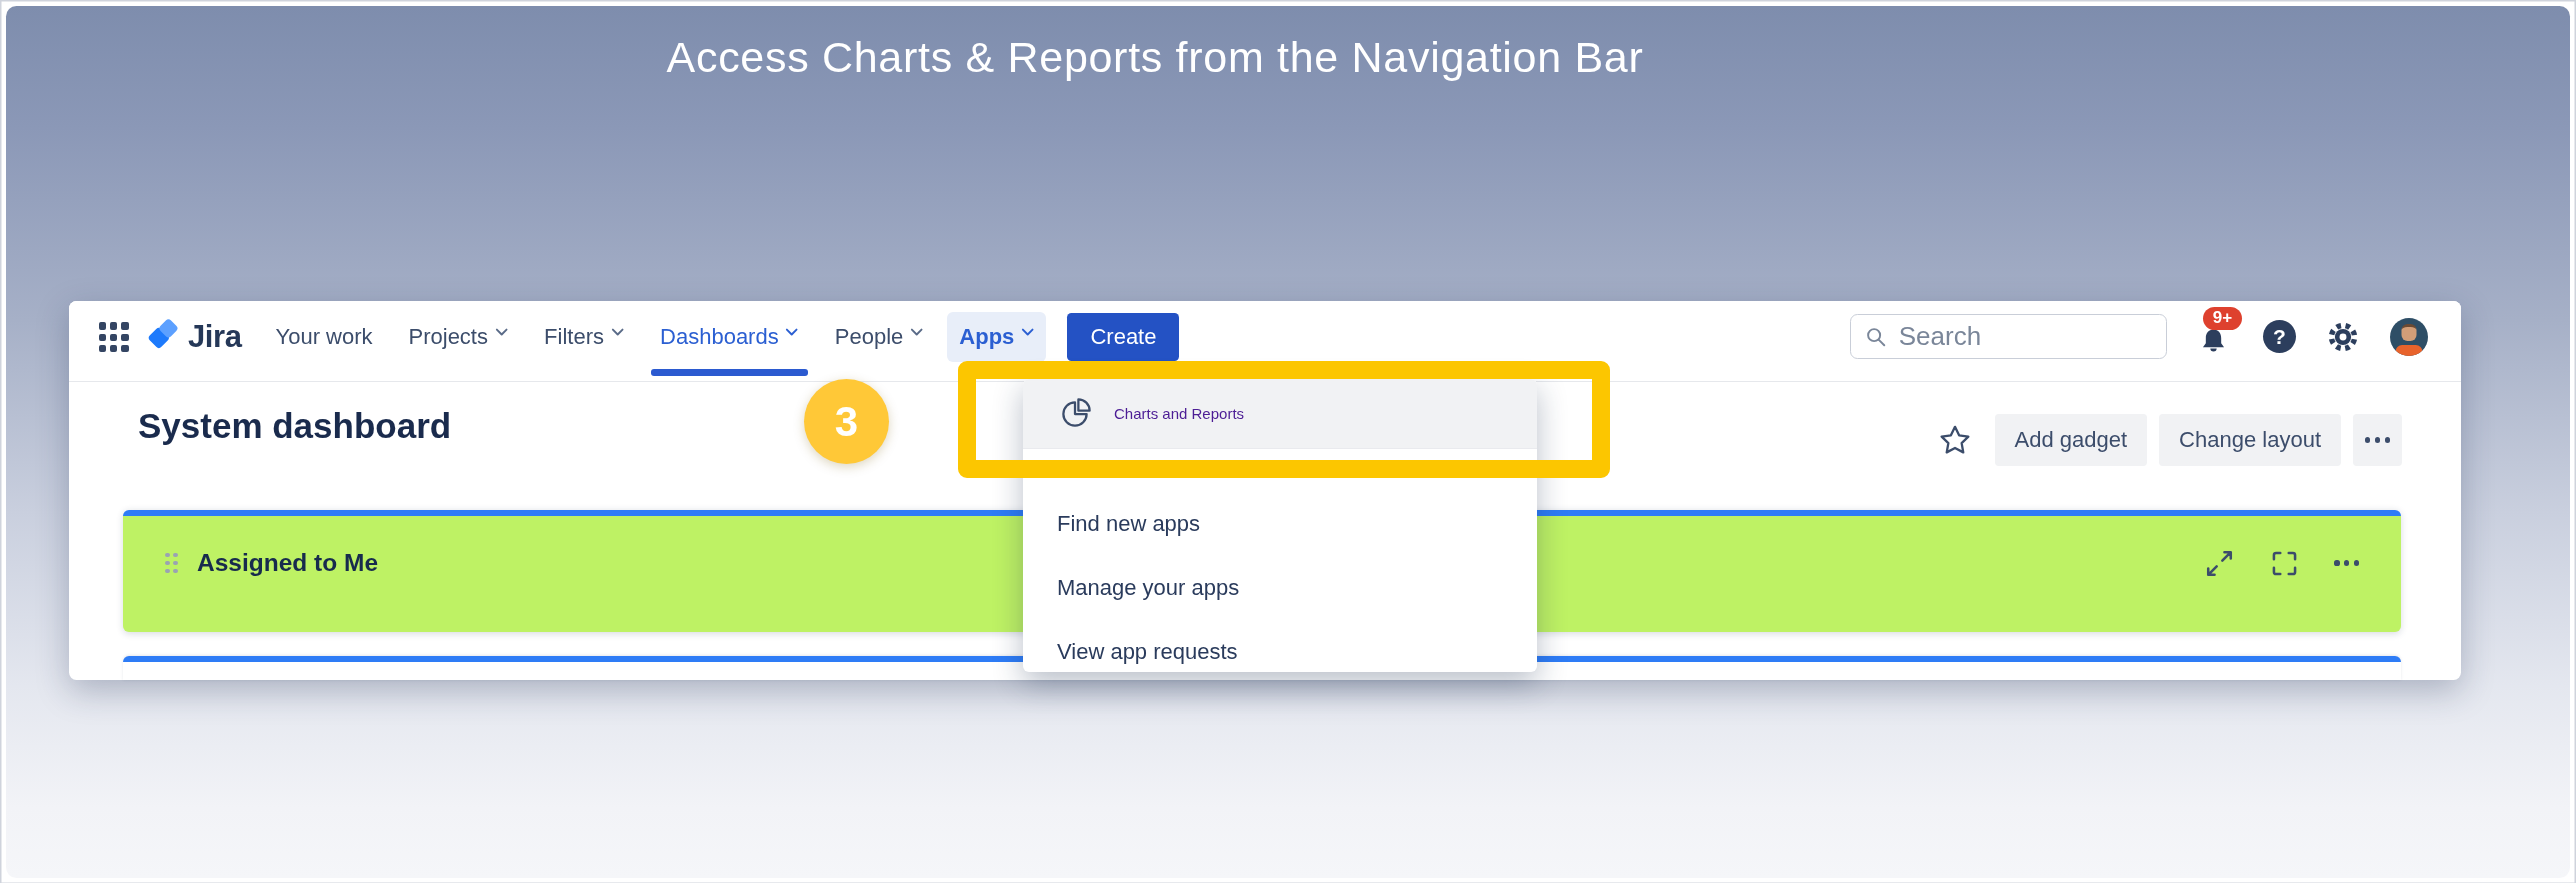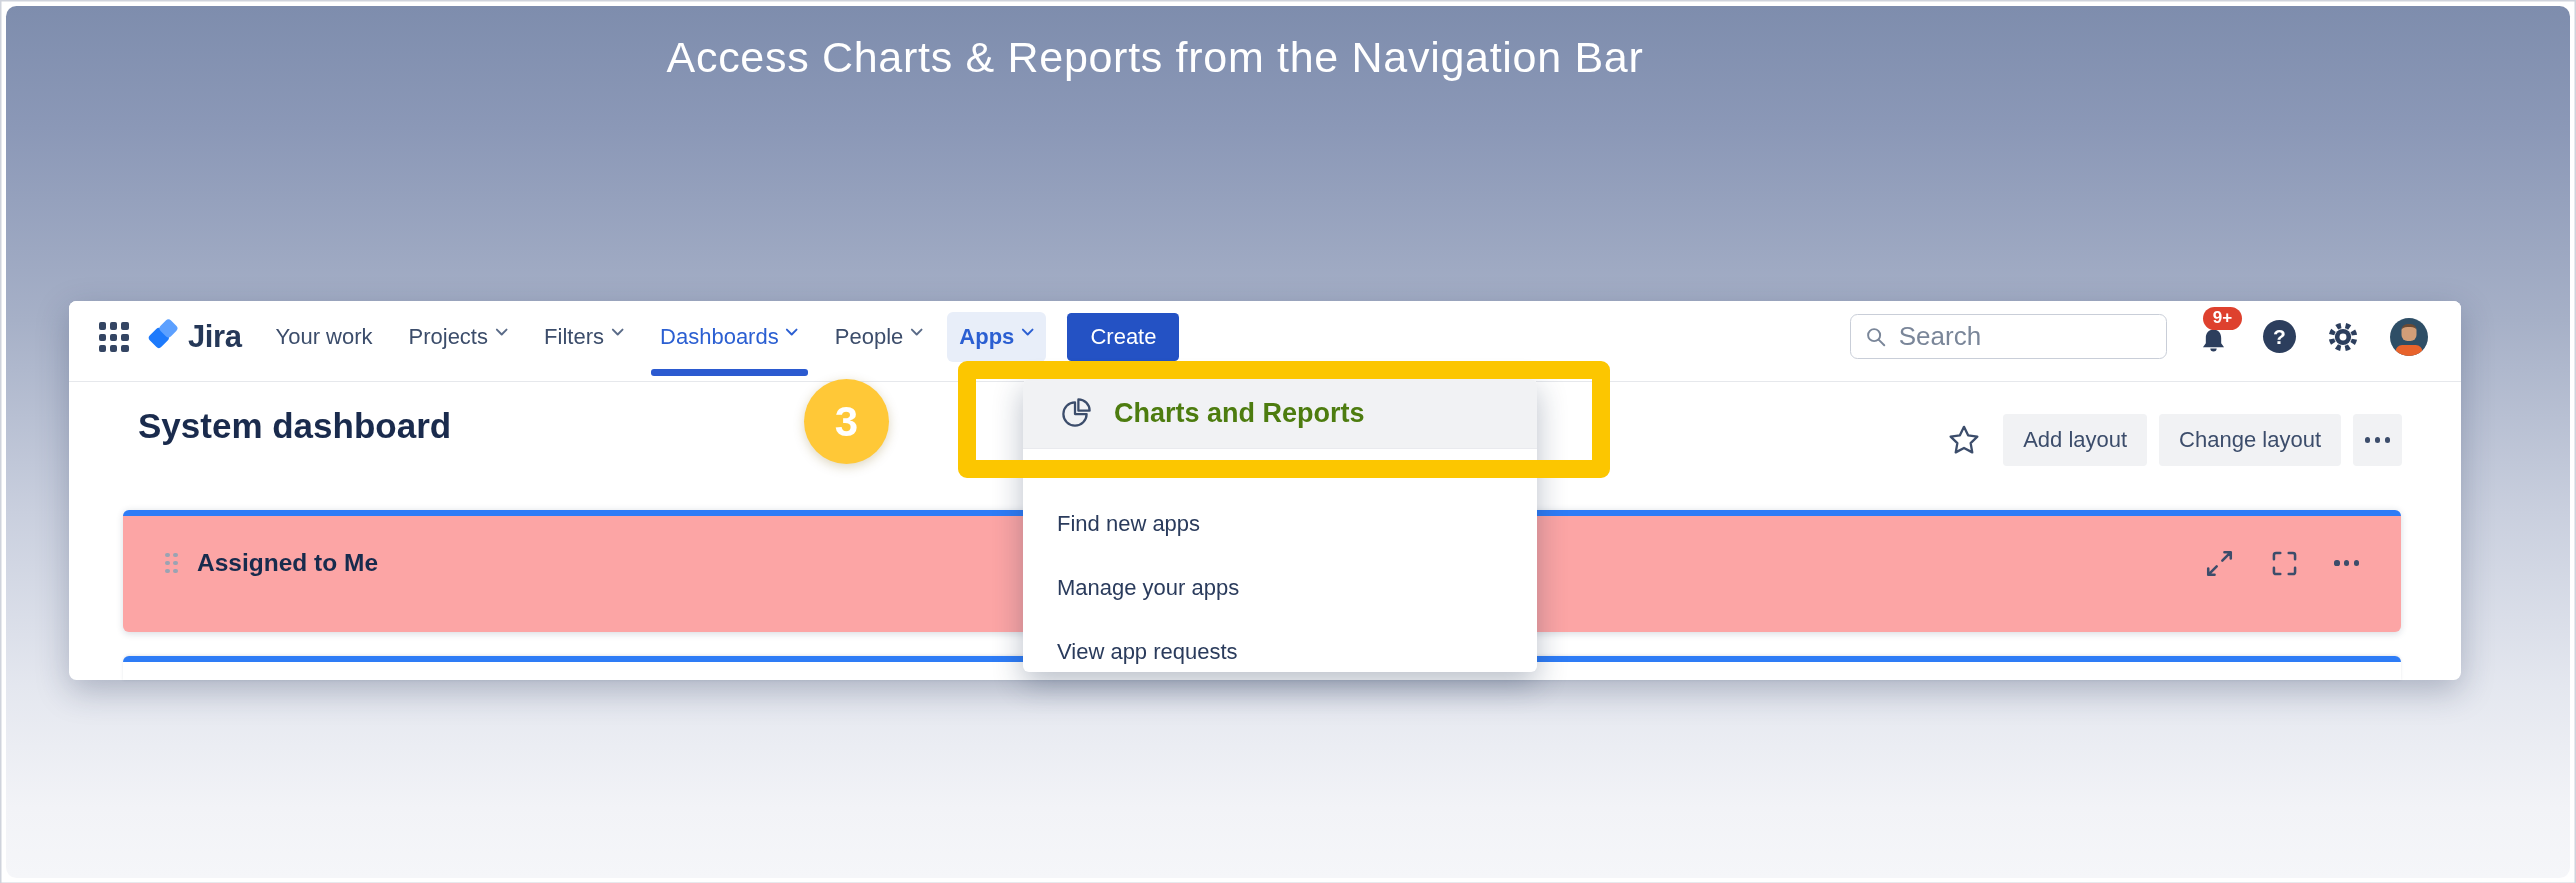--- a/index.html
+++ b/index.html
@@ -54,36 +54,36 @@
   
   .page-title { position:absolute; left:69px; top:105px; font-size:35px; font-weight:700; color:#1a2b4d; }
   .page-actions { position:absolute; right:59px; top:113px; display:flex; align-items:center; gap:12px; height:52px; }
   .star-btn { margin-right:10.4px; display:flex; align-items:center; cursor:pointer; }
   .ghost-btn { height:52px; display:flex; align-items:center; padding:0 20px; background:#f1f2f4; border:none;
                border-radius:3.7px; font-size:22px; font-weight:500; color:#3c4d6b; cursor:pointer; font-family:"Liberation Sans",sans-serif; }
   .more-btn { width:49px; justify-content:center; padding:0; }
   .dots { display:flex; gap:4.5px; }
   .dots i { width:5.2px; height:5.2px; border-radius:50%; background:#3c4d6b; }
 
-  .gadget { position:absolute; left:54px; top:209px; width:2278px; height:122px; background:#fca5a5;
+  .gadget { position:absolute; left:54px; top:209px; width:2278px; height:122px; background:#bef264;
             border-radius:6px; border-top:6.7px solid #2e7cf6; box-shadow:0 1.5px 7.4px rgba(23,43,77,0.16); }
   .gadget-row { display:flex; align-items:center; height:94px; padding:0 42px; gap:19.3px; }
   .drag-handle { display:grid; grid-template-columns:repeat(2,4.5px); grid-gap:3.7px; }
   .drag-handle i { width:4.5px; height:4.5px; border-radius:50%; background:#9aa3b3; }
   .gadget-title { font-size:24.5px; font-weight:700; color:#172b4d; }
   .gadget-icons { margin-left:auto; display:flex; align-items:center; gap:34px; }
   .gadget2 { position:absolute; left:54px; top:355px; width:2278px; height:24px; background:#fff;
              border-radius:6px 6px 0 0; border-top:6.7px solid #2e7cf6; box-shadow:0 -0.7px 3px rgba(23,43,77,0.10); }
 
   
   .menu { position:absolute; left:1023px; top:379px; width:514px; height:293px; background:#fff; border-radius:6px;
           box-shadow:0 10.4px 30px rgba(23,43,77,0.30); z-index:5; }
   .menu-featured { display:flex; align-items:center; gap:21px; height:70px; padding:0 34px; background:#f1f2f4;
                    border-radius:6px 6px 0 0; border-bottom:1.5px solid #e9eaee; cursor:pointer; }
-  .menu-featured-label { font-size:27px; font-weight:700; color:#4d7c0f; }
+  .menu-featured-label { font-size:15px; font-weight:400; color:#4c1d95; }
   .menu-items { padding-top:43px; }
   .menu-item { display:flex; align-items:center; height:64px; padding:0 34px; font-size:22px; color:#2a3b5c; cursor:pointer; }
 
   
   .highlight-rect { position:absolute; left:958px; top:361px; width:652px; height:117px;
                     border:18px solid #fcc600; border-radius:9px; z-index:6; }
   .step-circle { position:absolute; left:804px; top:379px; width:85px; height:85px; border-radius:50%;
                  background:#ffc837; color:#fff; font-size:42px; font-weight:700; display:flex; align-items:center;
                  justify-content:center; z-index:7; box-shadow:0 3px 10.4px rgba(120,90,0,0.25); }
 </style>
@@ -190,21 +190,21 @@
     </div>
 
     <div class="page-title">System dashboard</div>
 
     <div class="page-actions">
       <span class="star-btn">
         <svg width="34" height="34" viewBox="0 0 44 44" fill="none" stroke="#3c4d6b" stroke-width="3" stroke-linejoin="round">
           <path d="M22 5 L27.3 15.9 39.3 17.6 30.6 26 32.7 38 22 32.3 11.3 38 13.4 26 4.7 17.6 16.7 15.9 Z"></path>
         </svg>
       </span>
-      <button class="ghost-btn">Add layout</button>
+      <button class="ghost-btn">Add gadget</button>
       <button class="ghost-btn">Change layout</button>
       <button class="ghost-btn more-btn">
         <span class="dots">
             <i></i>
             <i></i>
             <i></i>
           </span>
       </button>
     </div>
 

